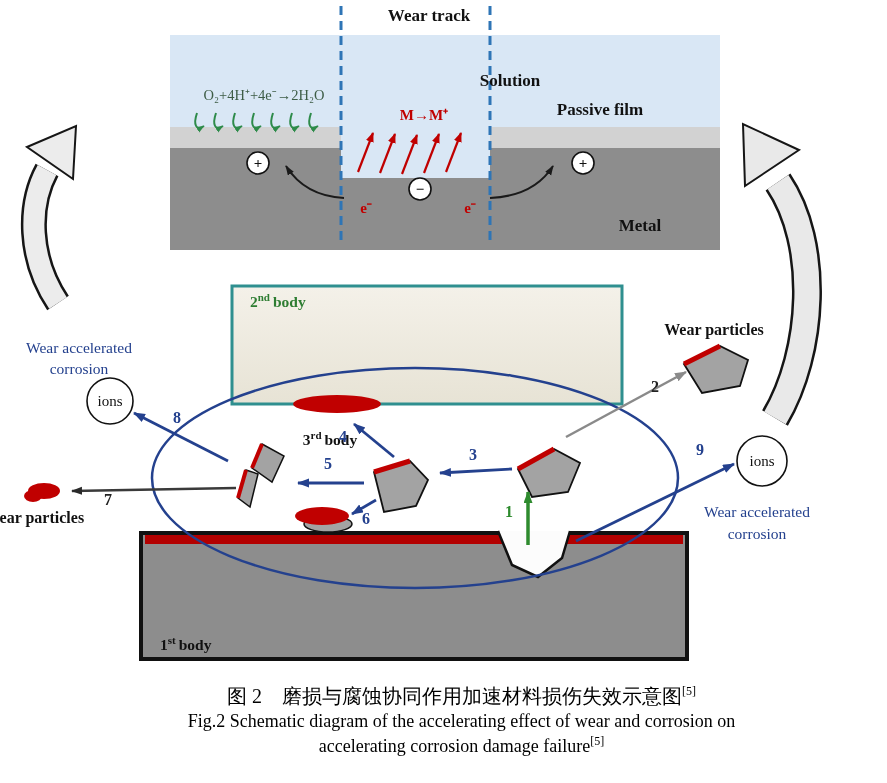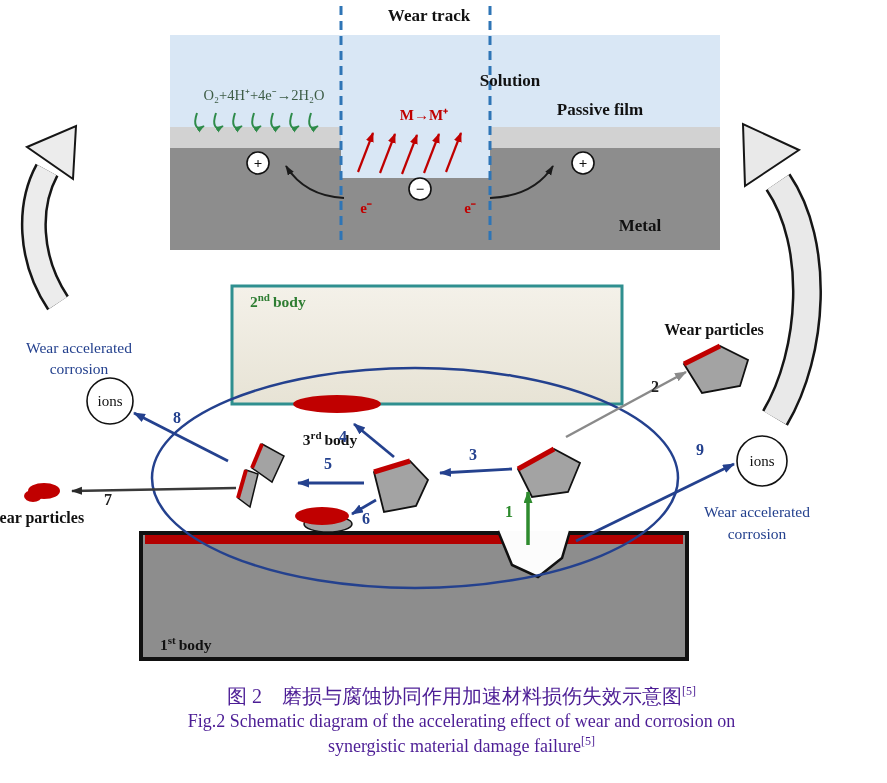--- a/index.html
+++ b/index.html
@@ -19,21 +19,21 @@
   .num-green   { fill:#2e8b2e; }
   .num-dark    { fill:#222222; }
   .body-label  { font-size:15.5px; font-weight:bold; fill:#111; }
   .green-label { fill:#2e7d32; }
   .sup-t       { font-size:11px; }
   .blue-label  { font-size:15.5px; fill:#24418e; }
   .ions-t      { font-size:15px; fill:#111; }
   .wp-label    { font-size:16px; font-weight:bold; fill:#111; }
 
   
-  .caption { text-align:center; margin-top:3px; color:#4c1d95;padding-left:36px; }
+  .caption { text-align:center; margin-top:3px; color:#000000;padding-left:36px; }
   .cap-zh  { font-size:20px; }
   .cap-en  { font-size:18px; line-height:1.32; }
   .caption sup { font-size:12px; }
 </style>
 </head>
 <body>
 
 <div class="page">
 
 <svg width="887" height="680" viewBox="0 0 887 680">
@@ -198,16 +198,16 @@
     <text x="177" y="423" text-anchor="middle" class="num num-blue">8</text>
 
     <line x1="576" y1="541" x2="734" y2="464" stroke="#24418e" stroke-width="2.8" marker-end="url(#aBlue)"></line>
     <text x="700" y="455" text-anchor="middle" class="num num-blue">9</text>
   </g>
 </svg>
 
 <div class="caption">
   <div class="cap-zh"><span>图 2　磨损与腐蚀协同作用加速材料损伤失效示意图</span><sup>[5]</sup></div>
   <div class="cap-en">Fig.2 Schematic diagram of the accelerating effect of wear and corrosion on</div>
-  <div class="cap-en"><span>synergistic material damage failure</span><sup>[5]</sup></div>
+  <div class="cap-en"><span>accelerating corrosion damage failure</span><sup>[5]</sup></div>
 </div>
 
 </div>
 
 </body></html>

